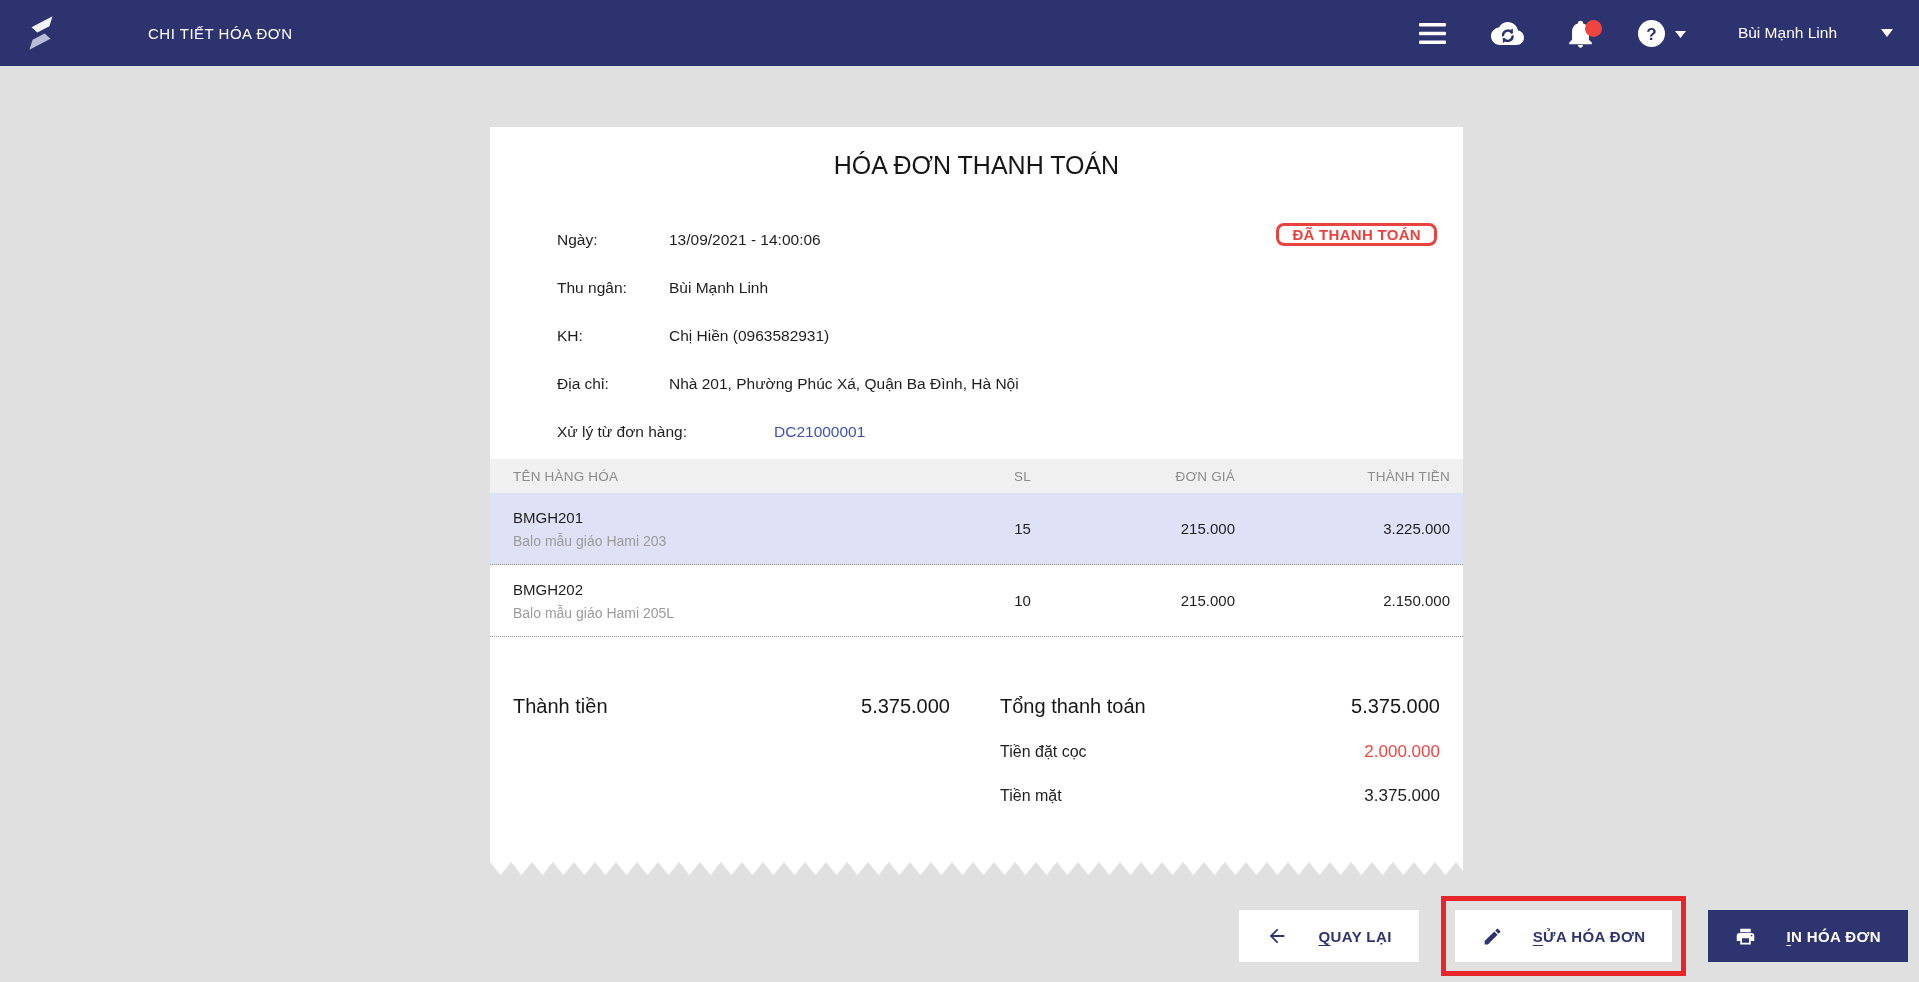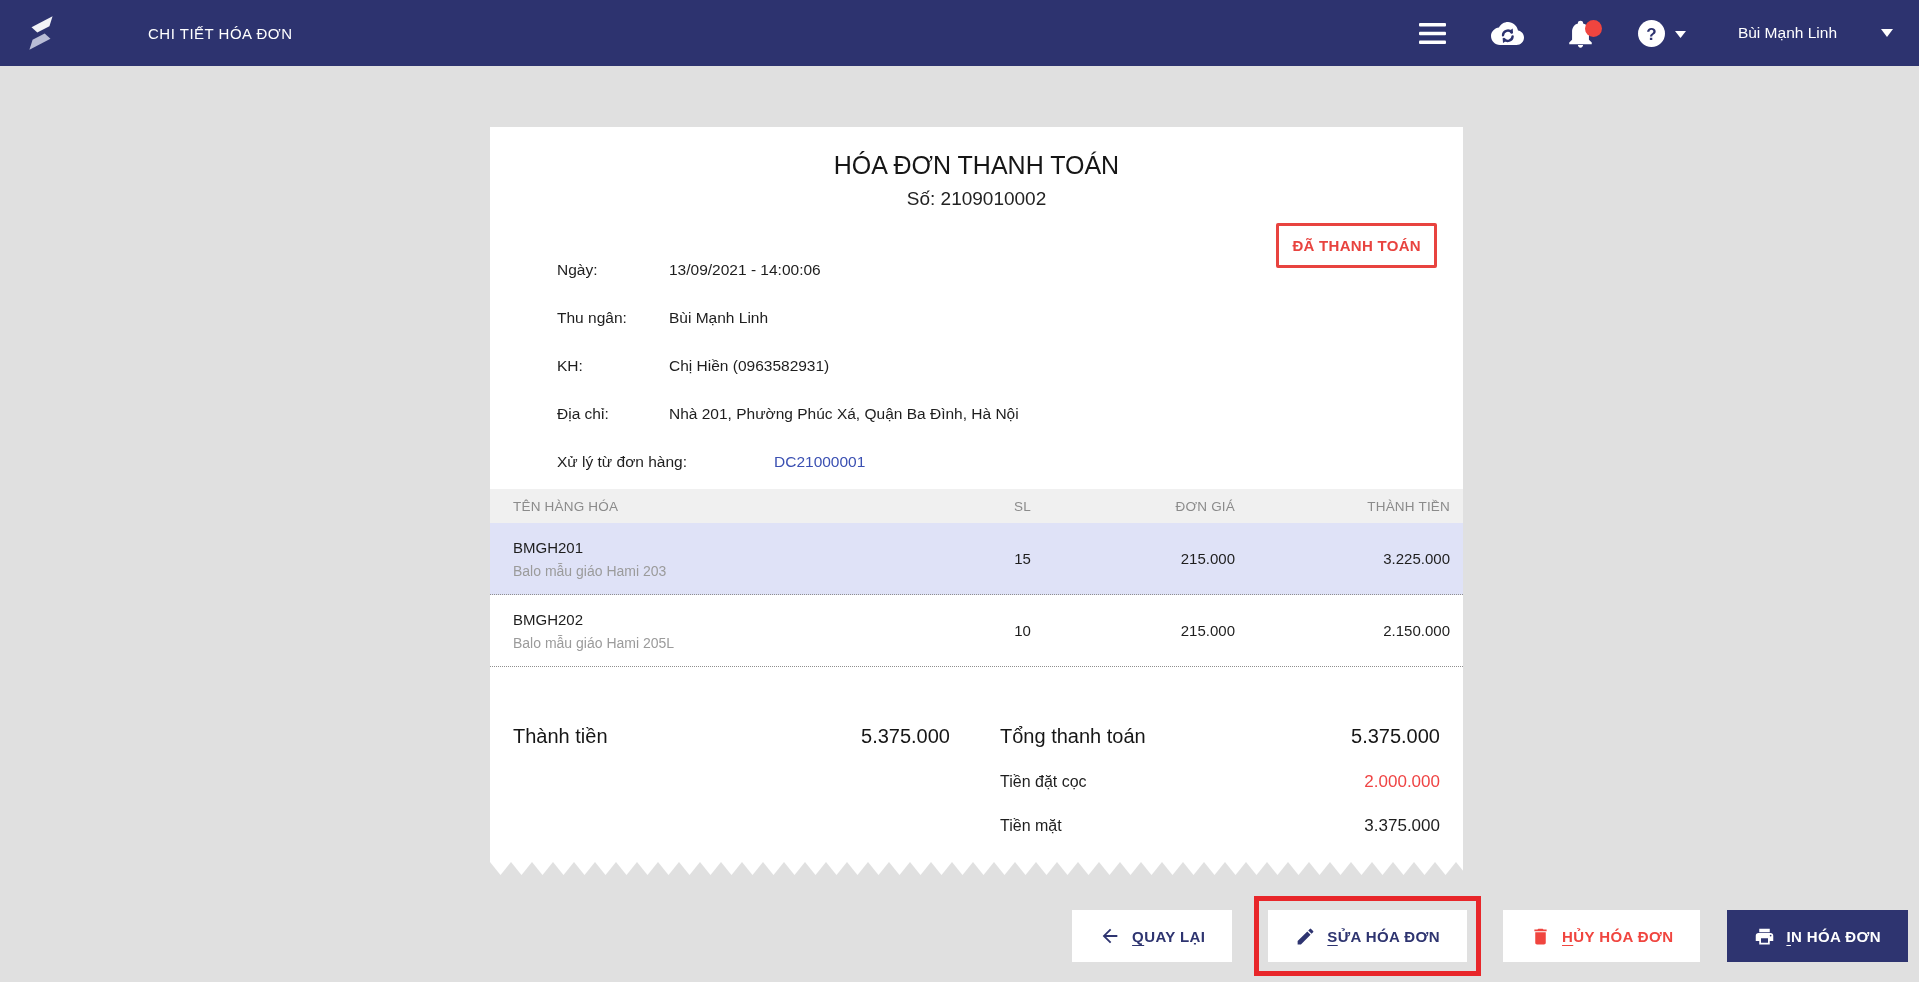--- a/index.html
+++ b/index.html
@@ -24,22 +24,22 @@
   .user-name { color:#ffffff; font-size:15.5px; font-weight:500; margin-left:52px; cursor:pointer; }
   .nav-caret { margin-left:44px; cursor:pointer; display:flex; }
 
   
   .invoice-wrap { position:absolute; left:490px; top:127px; width:973px; }
   .invoice-card { background:#ffffff; height:735px; position:relative; padding-top:16px; }
   .inv-title { margin:8px; text-align:center; font-size:25px; font-weight:500; color:#161616; }
   .inv-number { text-align:center; font-size:19px; margin-top:5px; color:#222222; }
   .stamp {
     position:absolute; top:96px; right:26px;
-    border:3px solid #e8433f; border-radius:2px; color:#e8433f;
-    font-weight:700; font-size:15px; letter-spacing:.3px; padding:11px 13px;
+    border:3px solid #e8433f; border-radius:8px; color:#e8433f;
+    font-weight:700; font-size:15px; letter-spacing:.3px; padding:0 13px;
   }
   .meta { margin-top:36px; padding-left:23px; font-size:15.5px;margin-left:44px; }
   .meta-row { height:48px; display:flex; align-items:center; }
   .meta-label { width:112px; flex:none; }
   .meta-label.wide { width:217px; }
   .order-link { color:#3b50b2; cursor:pointer; }
 
   .tbl-head {
     margin-top:3px; height:34px; background:#f0f0f0;
     display:grid; grid-template-columns:1fr 95px 165px 215px; align-items:center;
@@ -63,21 +63,21 @@
   .t-row.big { font-size:20px; color:#161616; }
   .t-row.small .t-lbl { font-size:16px; }
   .t-row.small .t-val { font-size:17px; }
   .val-accent { color:#ef4444; }
 
   .zigzag { display:block; }
 
   
   .actions { position:absolute; top:910px; right:11px; display:flex; align-items:center; }
   .btn {
-    height:52px; display:flex; align-items:center; gap:11px; border:none; cursor:pointer;
+    height:52px; display:flex; align-items:center; gap:30px; border:none; cursor:pointer;
     background:#ffffff; color:#2e3470; font-family:inherit;
     font-size:15px; font-weight:700; letter-spacing:.4px; padding:0 27px; margin-left:27px;
   }
   .btn-danger { color:#f0453f; }
   .btn-primary { background:#2e3470; color:#ffffff; }
   .btn-annotated { outline:5px solid #e8262a; outline-offset:9px; margin:0 9px 0 36px; }
   .hotkey { text-decoration:underline; text-underline-offset:3px; }
 </style>
 </head>
 <body>
@@ -133,21 +133,20 @@
       <svg width="12" height="8" viewBox="0 0 12 8">
           <path d="M0 0h12L6 8z" fill="#fff"></path>
         </svg>
     </span>
   </div>
 </header>
 
 <div class="invoice-wrap">
   <section class="invoice-card">
     <h1 class="inv-title">HÓA ĐƠN THANH TOÁN</h1>
-    <div class="inv-number">Số: 2109010002</div>
     <div class="stamp">ĐÃ THANH TOÁN</div>
 
     <div class="meta">
       <div class="meta-row">
         <span class="meta-label">Ngày:</span>
         <span class="meta-value">13/09/2021 - 14:00:06</span>
       </div>
       <div class="meta-row">
         <span class="meta-label">Thu ngân:</span>
         <span class="meta-value">Bùi Mạnh Linh</span>
@@ -237,28 +236,20 @@
 
   <button class="btn btn-annotated">
     <span style="display:flex;">
       <svg width="21" height="21" viewBox="0 0 24 24">
           <path d="M3 17.25V21h3.75L17.81 9.94l-3.75-3.75L3 17.25zM20.71 7.04a.996.996 0 0 0 0-1.41l-2.34-2.34a.996.996 0 0 0-1.41 0l-1.83 1.83 3.75 3.75 1.83-1.83z" fill="#2e3470"></path>
         </svg>
     </span>
     <span><span class="hotkey">S</span><span>ỬA HÓA ĐƠN</span></span>
   </button>
 
-  <button class="btn btn-danger">
-    <span style="display:flex;">
-      <svg width="21" height="21" viewBox="0 0 24 24">
-          <path d="M6 19c0 1.1.9 2 2 2h8c1.1 0 2-.9 2-2V7H6v12zM19 4h-3.5l-1-1h-5l-1 1H5v2h14V4z" fill="#f0453f"></path>
-        </svg>
-    </span>
-    <span><span class="hotkey">H</span><span>ỦY HÓA ĐƠN</span></span>
-  </button>
 
   <button class="btn btn-primary">
     <span style="display:flex;">
       <svg width="21" height="21" viewBox="0 0 24 24">
           <path d="M19 8H5c-1.66 0-3 1.34-3 3v6h4v4h12v-4h4v-6c0-1.66-1.34-3-3-3zm-3 11H8v-5h8v5zm3-7c-.55 0-1-.45-1-1s.45-1 1-1 1 .45 1 1-.45 1-1 1zm-1-9H6v4h12V3z" fill="#ffffff"></path>
         </svg>
     </span>
     <span><span class="hotkey">I</span><span>N HÓA ĐƠN</span></span>
   </button>
 </div>

